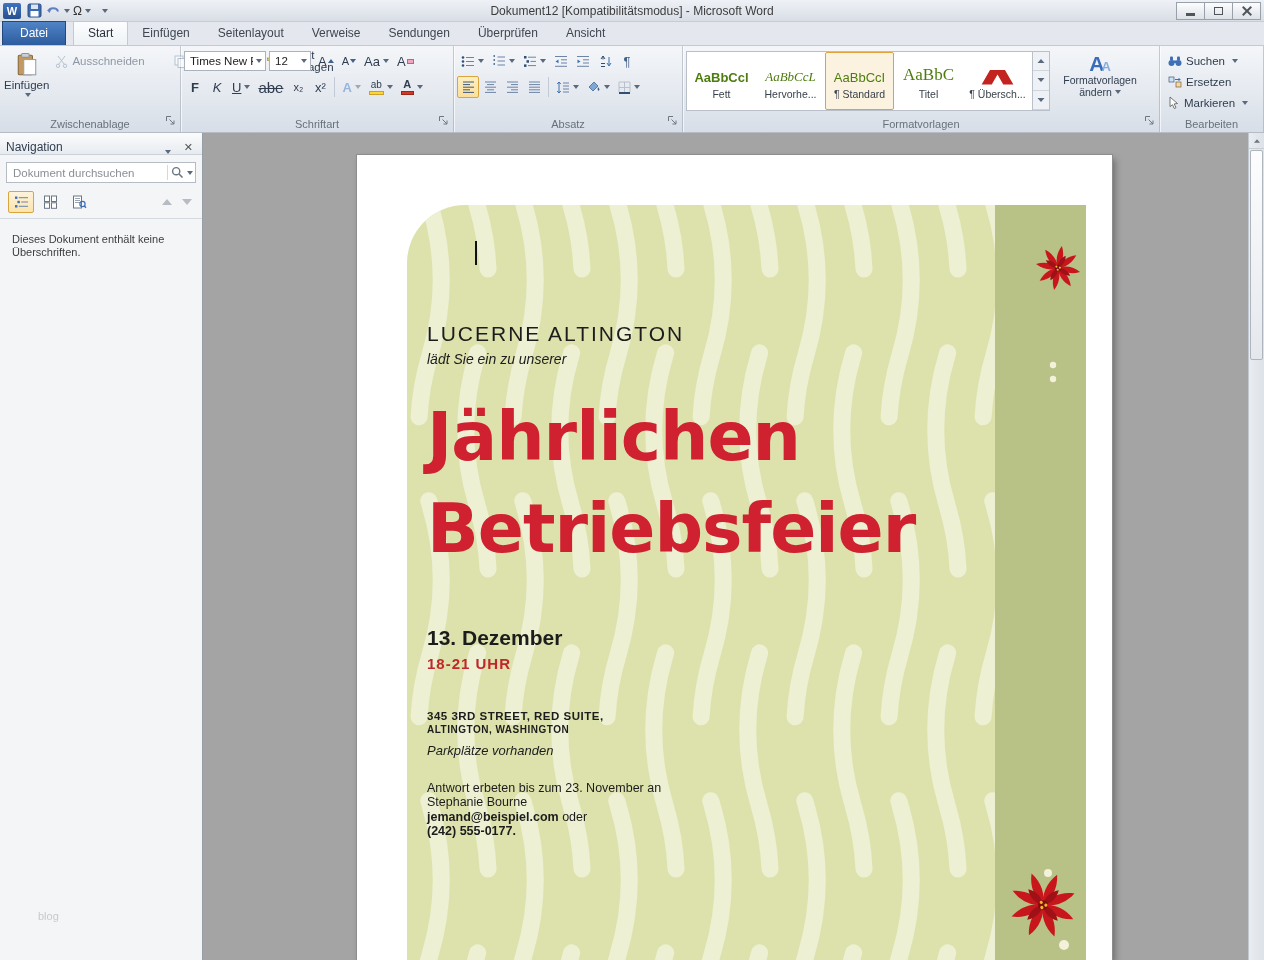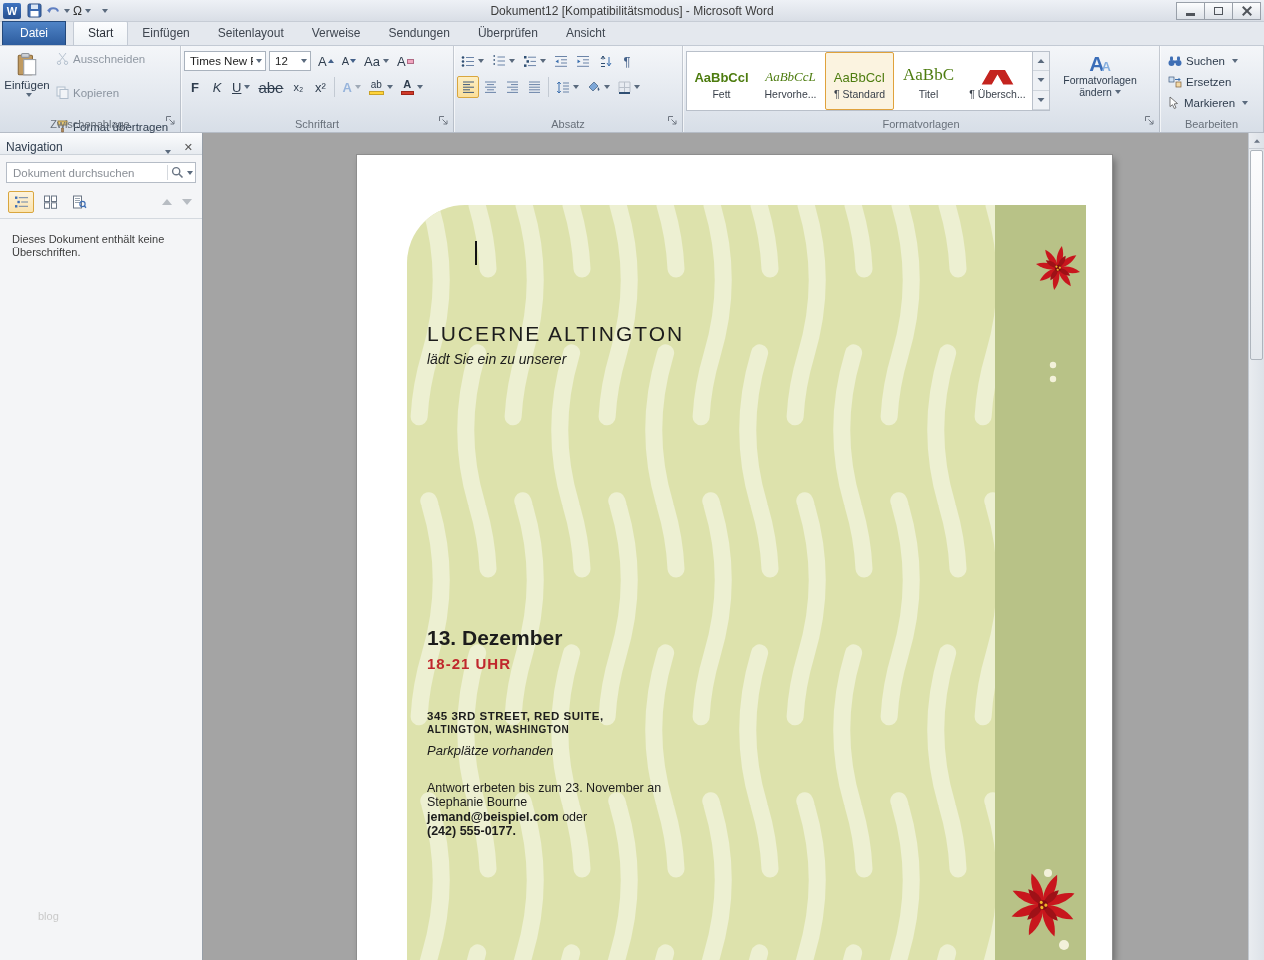--- a/index.html
+++ b/index.html
@@ -56,21 +56,21 @@
   .muted{opacity:.5}
   .vsep{width:1px;height:20px;background:#c3cad3;margin:0 3px}
   .glyph{font-size:13px;color:#2f3d4e;line-height:1}
 
   
   .g-clipboard{width:181px}
   .clip-wrap{display:flex;height:100%}
   .paste-btn{width:48px;display:flex;flex-direction:column;align-items:center;justify-content:flex-start;
     gap:2px;padding-top:2px;border:1px solid transparent;border-radius:2px}
   .paste-btn span.lbl{font-size:11.5px;color:#2f3d4e}
-  .clip-col{display:flex;flex-direction:column;gap:19px;padding-top:1px}
+  .clip-col{display:flex;flex-direction:row;gap:19px;padding-top:1px}
   .btn-s{height:20px;display:flex;align-items:center;gap:4px;padding:0 4px;font-size:11.5px;color:#2f3d4e;
     border:1px solid transparent;border-radius:2px}
 
   
   .g-font{width:273px}
   .combo{display:flex;align-items:center;background:#fff;border:1px solid #a9b2bd;height:20px;
     padding:0 3px 0 5px;font-size:11.5px;color:#222;margin-right:3px}
   .combo .val{overflow:hidden;white-space:nowrap;flex:1}
   .w78{width:82px}.w44{width:42px}
   .b{font-weight:bold}.i{font-style:italic}.u{text-decoration:underline}.st{text-decoration:line-through;font-size:15px}
@@ -617,20 +617,24 @@
           <use href="#poinsettia" transform="translate(651,63) scale(0.72) rotate(10)"></use>
           <circle cx="646" cy="160" r="3.2" fill="#f3f1da"></circle>
           <circle cx="646" cy="174" r="3.2" fill="#f3f1da"></circle>
           <circle cx="641" cy="668" r="4" fill="#f3f1da"></circle>
           <use href="#poinsettia" transform="translate(636,700) scale(1.08) rotate(25)"></use>
           <circle cx="657" cy="740" r="5" fill="#f3f1da"></circle>
         </svg>
         <div class="cursor"></div>
         <div class="t company">LUCERNE ALTINGTON</div>
         <div class="t intro">lädt Sie ein zu unserer</div>
+        <div class="t bigtitle">
+          <div>Jährlichen</div>
+          <div>Betriebsfeier</div>
+        </div>
         <div class="t date">13. Dezember</div>
         <div class="t time">18-21 UHR</div>
         <div class="t addr1">345 3RD STREET, RED SUITE,</div>
         <div class="t addr2">ALTINGTON, WASHINGTON</div>
         <div class="t parking">Parkplätze vorhanden</div>
         <div class="t rsvp1">Antwort erbeten bis zum 23. November an</div>
         <div class="t rsvp2">Stephanie Bourne</div>
         <div class="t rsvp3"><span class="bold-part">jemand@beispiel.com</span><span> oder</span></div>
         <div class="t rsvp4">(242) 555-0177.</div>
       </div>

